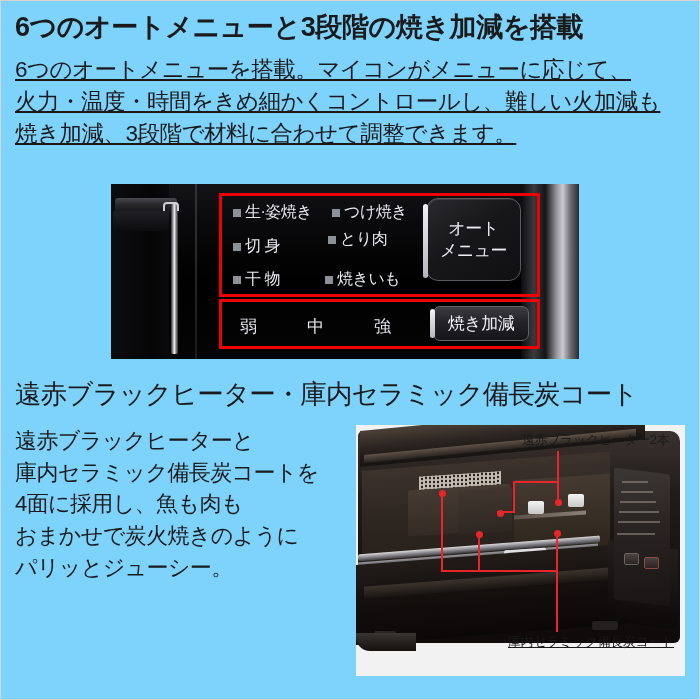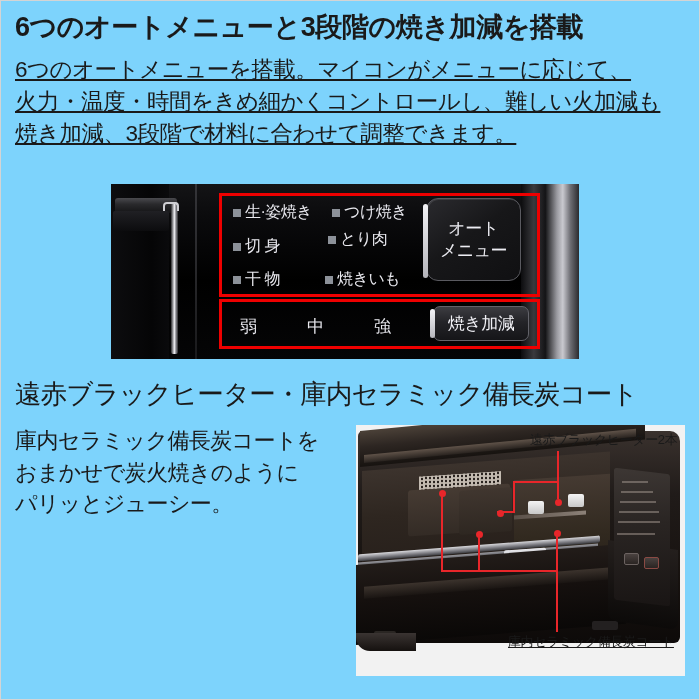--- a/index.html
+++ b/index.html
@@ -505,21 +505,23 @@
     <div class="pp-strength" style="left:263px; top:131px;">強</div>
 
     <div class="pp-yakibtn"></div>
     <div class="pp-yakibtn-hl"></div>
     <div class="pp-yakibtn-txt">焼き加減</div>
   </div>
 
   <div class="sec2-head">遠赤ブラックヒーター・庫内セラミック備長炭コート</div>
 
   <div class="sec2-body">
+    <div>遠赤ブラックヒーターと</div>
     <div>庫内セラミック備長炭コートを</div>
+    <div>4面に採用し、魚も肉も</div>
     <div>おまかせで炭火焼きのように</div>
     <div>パリッとジューシー。</div>
   </div>
 
   <div class="oven-photo">
     <div class="ov-body"></div>
     <div class="ov-top"></div>
     <div class="ov-top-shine"></div>
     <div class="ov-cavity"></div>
     <div class="ov-rightwall"></div>
@@ -550,21 +552,21 @@
     <div class="ov-cp-btn red" style="left:288px; top:132px;"></div>
 
     <div class="co-dot" style="left:141px; top:85px;"></div>
     <div class="co-dot" style="left:199px; top:74px;"></div>
 
     <div class="co-line" style="left:201px; top:26px; width:2px; height:48px;"></div>
 
     <div class="co-line" style="left:157px; top:56px; width:45px; height:2px;"></div>
     <div class="co-line" style="left:157px; top:56px; width:2px; height:30px;"></div>
     <div class="co-line" style="left:141px; top:86px; width:18px; height:2px;"></div>
-    <div class="co-label" style="left:166px; top:6px;margin-left:8px;">遠赤ブラックヒーター2本</div>
+    <div class="co-label" style="left:166px; top:6px;">遠赤ブラックヒーター2本</div>
 
     <div class="co-dot" style="left:83px; top:65px;"></div>
     <div class="co-dot" style="left:120px; top:106px;"></div>
     <div class="co-dot" style="left:198px; top:105px;"></div>
 
     <div class="co-line" style="left:85px; top:68px; width:2px; height:78px;"></div>
     <div class="co-line" style="left:122px; top:109px; width:2px; height:37px;"></div>
     <div class="co-line" style="left:200px; top:108px; width:2px; height:38px;"></div>
     <div class="co-line" style="left:85px; top:145px; width:117px; height:2px;"></div>
     <div class="co-line" style="left:200px; top:145px; width:2px; height:62px;"></div>

